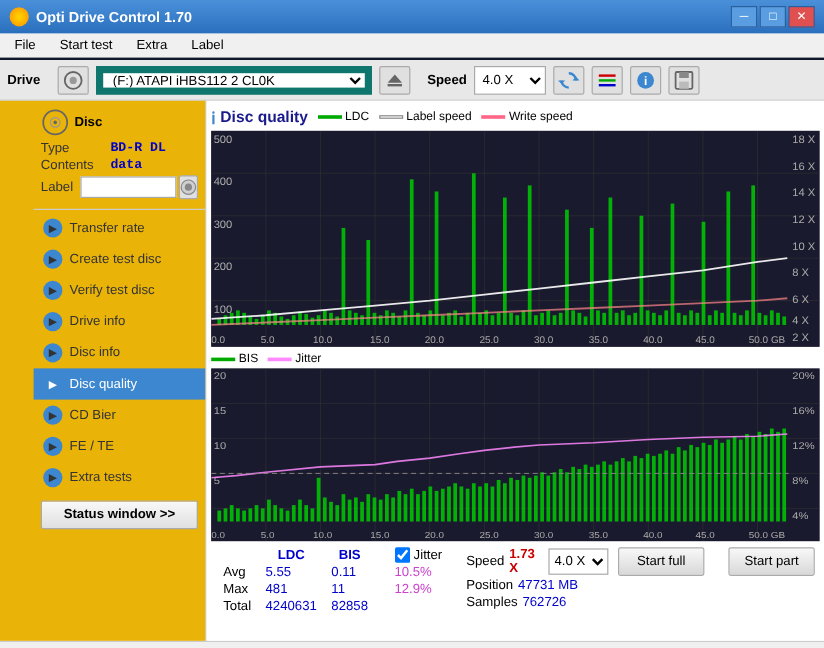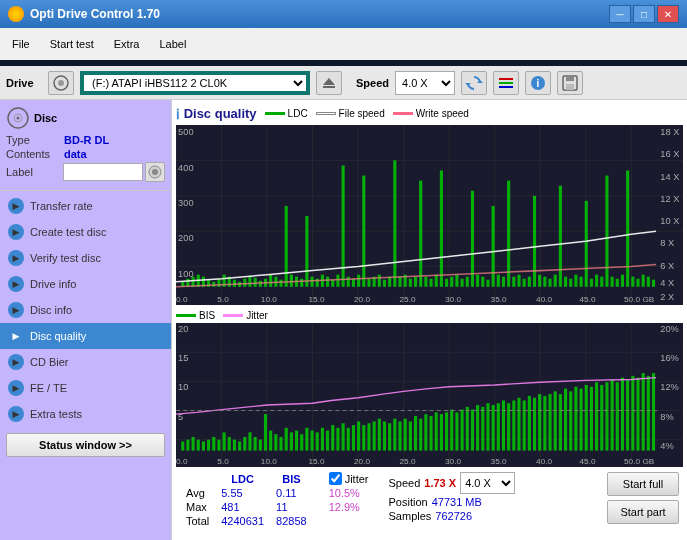--- a/index.html
+++ b/index.html
@@ -49,25 +49,25 @@
       display: flex;
       align-items: center;
       justify-content: center;
       cursor: pointer;
     }
     .titlebar-btn.close { background: #e05050; }
 
     
     .menubar {
       background: #f0f0f0;
-      border-bottom: 6px solid #0f172a;
+      border-bottom: 2px solid #0f172a;
       height: 22px;
       display: flex;
       align-items: center;
-      padding: 16px 4px;
+      padding: 4px 4px;
       gap: 4px;
     }
     .menu-item {
       padding: 2px 8px;
       cursor: pointer;
       border-radius: 2px;
     }
 
     
     .toolbar {
@@ -79,21 +79,21 @@
       padding: 0 6px;
       gap: 6px;
     }
     .toolbar-label {
       font-weight: bold;
       min-width: 36px;
     }
     .drive-select {
       height: 24px;
       width: 230px;
-      border: 4px solid #0f766e;
+      border: 6px solid #0f766e;
       background: white;
       font-size: 11px;
       padding: 0 4px;
     }
     .toolbar-icon-btn {
       width: 26px;
       height: 24px;
       background: #e0e0e0;
       border: 1px solid #aaa;
       display: flex;
@@ -114,24 +114,25 @@
 
     
     .main-area {
       display: flex;
       height: 450px;
     }
 
     
     .left-panel {
       width: 172px;
-      background: #c4b5fd;
+      background: #eab308;
       border-right: 1px solid #ccc;
       display: flex;
       flex-direction: column;
+      padding-left: 28px;
     }
 
     .disc-info-box {
       padding: 6px;
       border-bottom: 1px solid #ccc;
     }
     .disc-title {
       display: flex;
       align-items: center;
       gap: 4px;
@@ -147,20 +148,21 @@
       align-items: center;
       margin-bottom: 2px;
     }
     .disc-key {
       width: 58px;
       color: #333;
     }
     .disc-val {
       color: #0000cc;
       font-weight: bold;
+      font-family: Liberation Mono, monospace;
     }
     .disc-val.data-val { color: #0000cc; }
     .label-input {
       border: 1px solid #aaa;
       width: 80px;
       height: 18px;
       font-size: 11px;
       padding: 0 2px;
     }
 
@@ -276,22 +278,22 @@
 
     .jitter-check {
       display: flex;
       align-items: center;
       gap: 3px;
     }
     .speed-val { color: #cc0000; font-weight: bold; }
 
     .action-btns {
       display: flex;
-      flex-direction: column;
-      gap: 4px;
+      flex-direction: row;
+      gap: 20px;
       margin-left: auto;
     }
     .action-btn {
       width: 72px;
       height: 24px;
       background: linear-gradient(to bottom, #f8f8f8, #d8d8d8);
       border: 1px solid #aaa;
       cursor: pointer;
       font-size: 11px;
       border-radius: 2px;
@@ -466,21 +468,21 @@
       <div class="chart-title">
         <span style="color:#3c87d0;font-size:14px;">ℹ</span>
         <span>Disc quality</span>
       </div>
       <div class="legend-item">
         <div class="legend-color" style="background:#00aa00;"></div>
         <span>LDC</span>
       </div>
       <div class="legend-item">
         <div class="legend-color" style="background:#ffffff;border:1px solid #888;"></div>
-        <span>File speed</span>
+        <span>Label speed</span>
       </div>
       <div class="legend-item">
         <div class="legend-color" style="background:#ff6688;"></div>
         <span>Write speed</span>
       </div>
     </div>
 
     <div class="chart-container chart-top">
       <svg width="100%" height="100%" viewBox="0 0 490 178" preserveAspectRatio="none">
 

